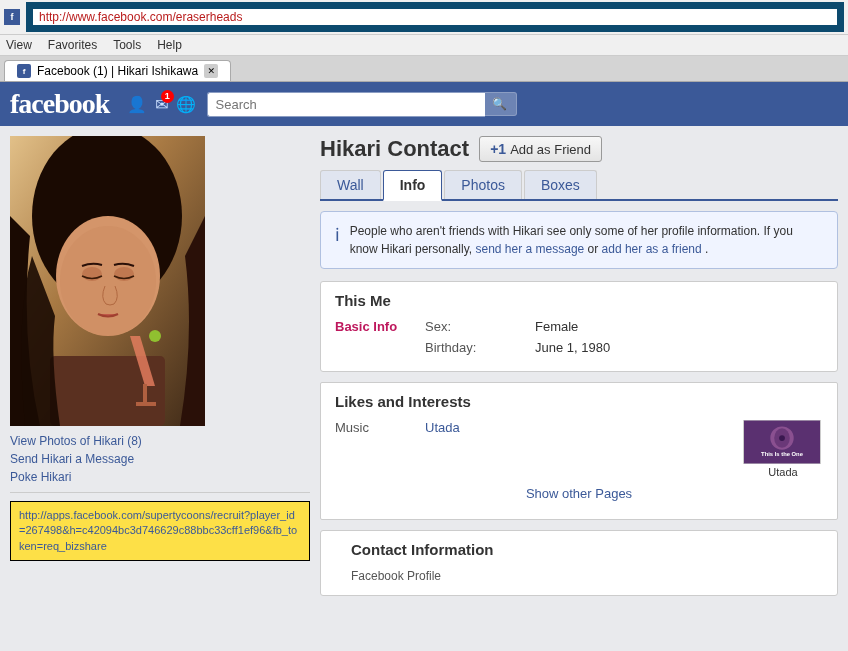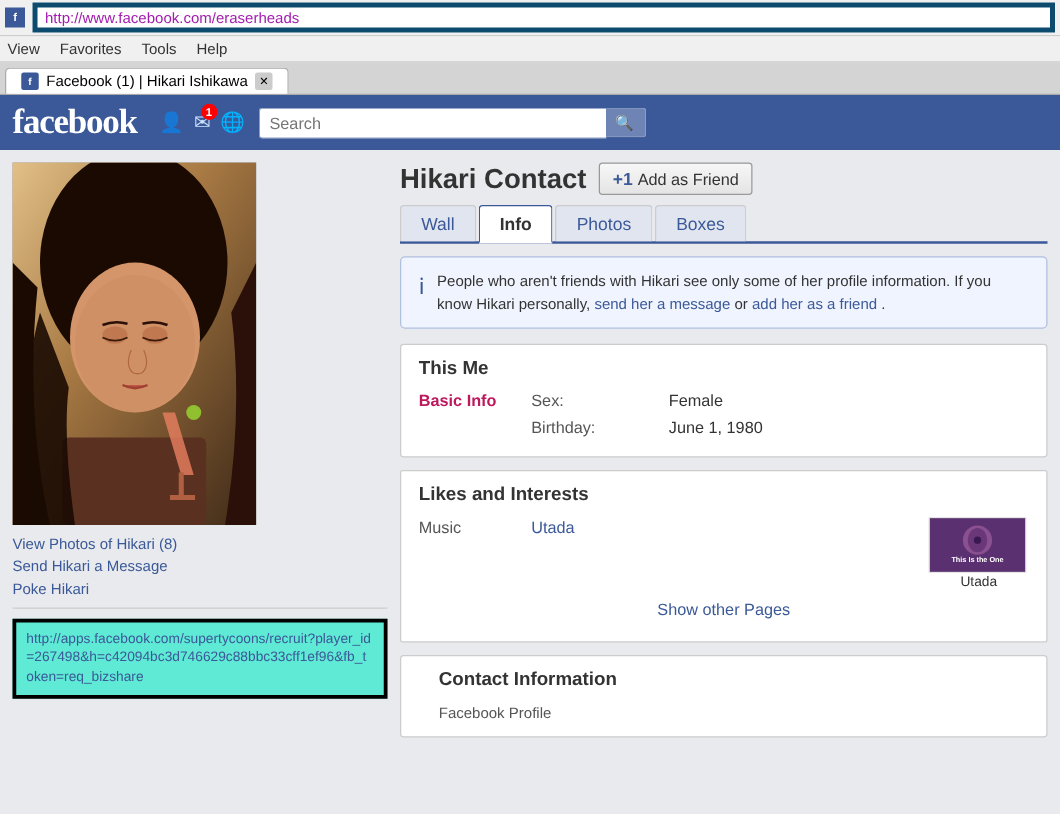--- a/index.html
+++ b/index.html
@@ -9,21 +9,21 @@
     .browser-titlebar {
       background: #f0f0f0;
       border-bottom: 1px solid #ccc;
       padding: 2px 4px;
       display: flex;
       align-items: center;
       gap: 6px;
       font-size: 12px;
     }
     .browser-favicon { width: 16px; height: 16px; background: #3b5998; display: inline-flex; align-items: center; justify-content: center; color: white; font-size: 9px; font-weight: bold; }
-    .browser-url-bar { flex: 1; background: white; border: 4px solid #0c4a6e; padding: 1px 6px; font-size: 12px; color: #a21caf; }
+    .browser-url-bar { flex: 1; background: white; border: 7px solid #0c4a6e; padding: 1px 6px; font-size: 12px; color: #b91c1c; }
     .browser-nav { background: #f0f0f0; border-bottom: 1px solid #ccc; padding: 3px 6px; display: flex; gap: 16px; font-size: 12px; }
     .browser-nav span { cursor: pointer; color: #333; }
     .browser-tab-bar { background: #d4d4d4; border-bottom: 1px solid #aaa; padding: 4px 4px 0; display: flex; align-items: flex-end; }
     .browser-tab { background: white; border: 1px solid #aaa; border-bottom: none; padding: 3px 12px; font-size: 12px; display: flex; align-items: center; gap: 6px; border-radius: 4px 4px 0 0; }
     .tab-favicon { width: 14px; height: 14px; background: #3b5998; display: inline-flex; align-items: center; justify-content: center; color: white; font-size: 8px; font-weight: bold; border-radius: 2px; }
     .tab-close { width: 14px; height: 14px; background: #ccc; border-radius: 2px; display: flex; align-items: center; justify-content: center; font-size: 9px; cursor: pointer; }
 
     
     .fb-header {
       background: #3b5998;
@@ -48,21 +48,21 @@
     .profile-photo { width: 195px; height: 290px; background: #b0b0b0; overflow: hidden; }
     .profile-photo-img {
       width: 100%;
       height: 100%;
       background: linear-gradient(135deg, #c8a882 0%, #8b6340 30%, #2a1a0a 70%, #5c3d1e 100%);
       position: relative;
     }
     .profile-links { margin-top: 8px; }
     .profile-links a { display: block; color: #3b5998; font-size: 12px; margin-bottom: 4px; text-decoration: none; cursor: pointer; }
     .profile-divider { border: none; border-top: 1px solid #ccc; margin: 8px 0; }
-    .profile-app-link { background: #5eead4; border: 3px solid #000000; padding: 6px 8px; font-size: 11px; color: #3b5998; word-break: break-all; line-height: 1.4; }
+    .profile-app-link { background: #fde047; border: 1px solid #000000; padding: 6px 8px; font-size: 11px; color: #3b5998; word-break: break-all; line-height: 1.4; }
     .profile-info-section { margin-top: 8px; }
     .profile-info-title { font-size: 13px; font-weight: bold; color: #333; background: white; border: 1px solid #ccc; padding: 6px 8px; }
 
     
     .right-col { flex: 1; }
     .profile-name-row { display: flex; align-items: center; gap: 10px; margin-bottom: 8px; }
     .profile-name { font-size: 22px; font-weight: bold; color: #333; }
     .add-friend-btn { background: linear-gradient(#f7f7f7, #e4e4e4); border: 1px solid #999; border-radius: 3px; padding: 4px 10px; font-size: 13px; cursor: pointer; color: #333; display: flex; align-items: center; gap: 4px; }
     .add-friend-btn .plus { color: #3b5998; font-weight: bold; font-size: 14px; }
 

